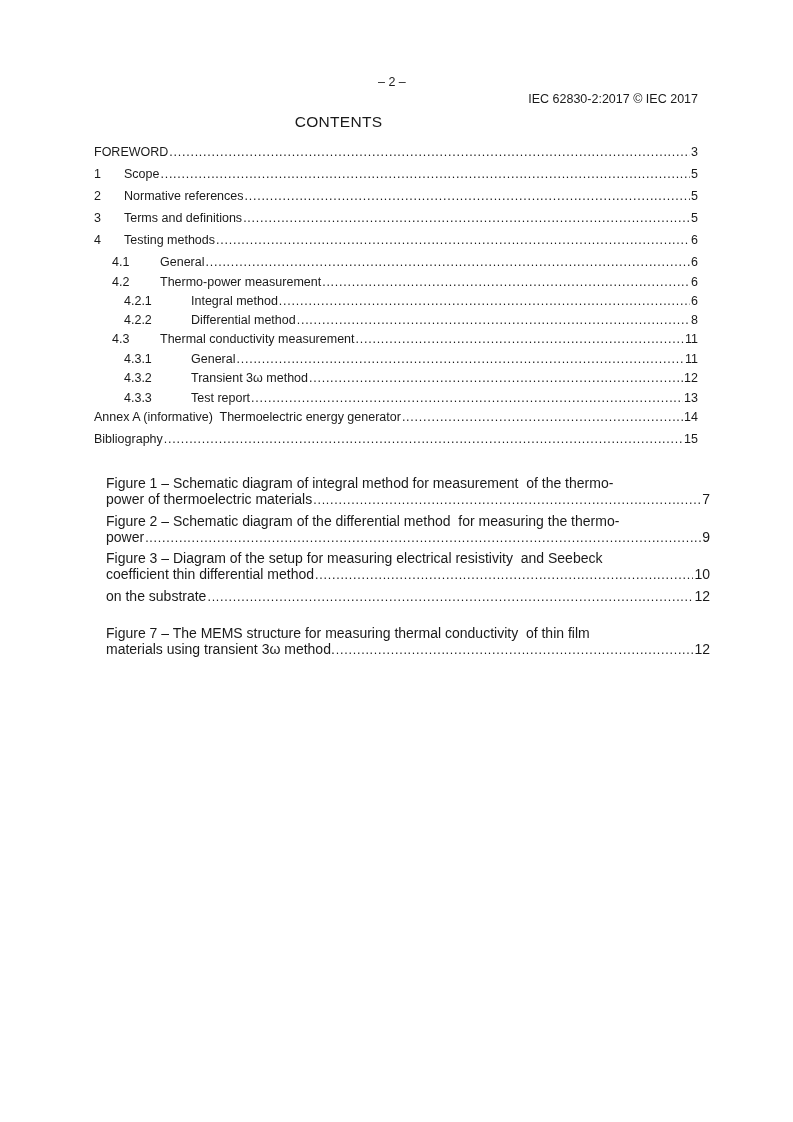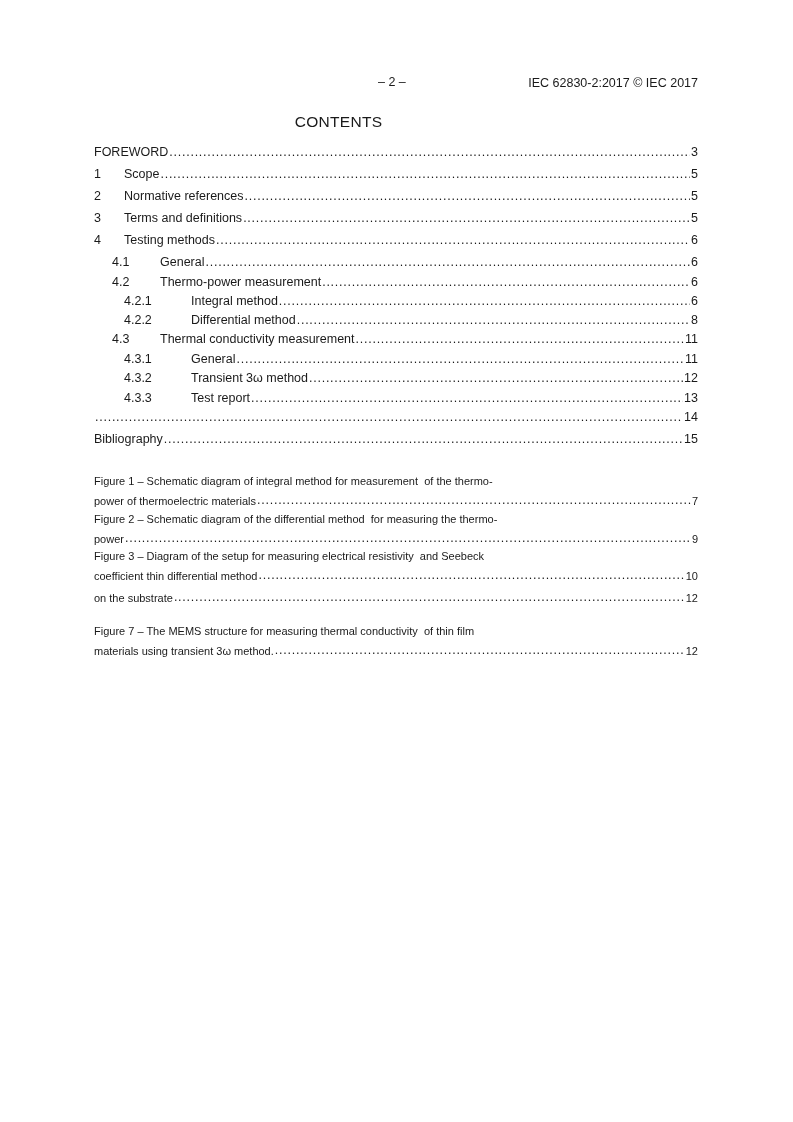--- a/index.html
+++ b/index.html
@@ -1,29 +1,29 @@
 <!DOCTYPE html>
 <html><head>
 <meta charset="utf-8">
 <style>
   html, body { margin:0; padding:0; background:#ffffff; }
   body { width:793px; height:1122px; position:relative; overflow:hidden;
          font-family:"Liberation Sans", sans-serif; color:#1a1a1a; }
   .header { position:absolute; top:75px; left:0; width:793px; height:18px; font-size:12.5px; }
   .header .pageno { position:absolute; left:378px; top:0; }
-  .header .ref { position:absolute; right:95px; top:1px;margin-left:8px; }
+  .header .ref { position:absolute; right:95px; top:17px;margin-left:8px; }
   .title { position:absolute; top:113px; left:0; width:677px; text-align:center; font-size:15.5px; letter-spacing:0.3px; }
   .toc { position:absolute; left:94px; width:604px; font-size:12.5px; }
   .row { position:absolute; left:0; width:604px; height:16px; display:flex; align-items:flex-start; white-space:nowrap; }
   .row .num { display:inline-block; flex:0 0 auto; }
   .row .label { flex:0 0 auto; }
   .row .dots { flex:1 1 auto; overflow:hidden; margin:0 1px; height:14px; position:relative; }
   .row .dots::after { content:"........................................................................................................................................................................................................................................................................................................................................................"; position:absolute; left:0; bottom:0; letter-spacing:0.75px; font-size:12.5px; line-height:14px; }
   .row .page { flex:0 0 auto; }
-  .fig { position:absolute; left:0; width:604px; font-size:11px; }
+  .fig { position:absolute; left:12px; width:604px; font-size:14px; }
   .fig .line1 { height:16px; white-space:nowrap; }
   .fig .row2 { position:relative; width:604px; height:16px; display:flex; align-items:flex-end; white-space:nowrap; }
   .fig .row2 .dots { flex:1 1 auto; overflow:hidden; margin:0 1px; height:14px; position:relative; }
   .fig .row2 .dots::after { content:"........................................................................................................................................................................................................................................................................................................................................................"; position:absolute; left:0; bottom:0; letter-spacing:0.75px; font-size:12.5px; line-height:14px; }
 </style>
 </head>
 <body>
 
 <div class="header">
   <span class="pageno">– 2 –</span>
@@ -105,20 +105,21 @@
     <span class="dots"></span>
     <span class="page">12</span>
   </div>
   <div class="row" style="top:391px;">
     <span class="num" style="width:67px; margin-left:30px;">4.3.3</span>
     <span class="label">Test report</span>
     <span class="dots"></span>
     <span class="page">13</span>
   </div>
   <div class="row" style="top:410px;">
+    <span class="label" style="white-space:pre;">Annex A (informative)  Thermoelectric energy generator</span>
     <span class="dots"></span>
     <span class="page">14</span>
   </div>
   <div class="row" style="top:432px;">
     <span class="label">Bibliography</span>
     <span class="dots"></span>
     <span class="page">15</span>
   </div>
 
   <div class="fig" style="top:475px;">

